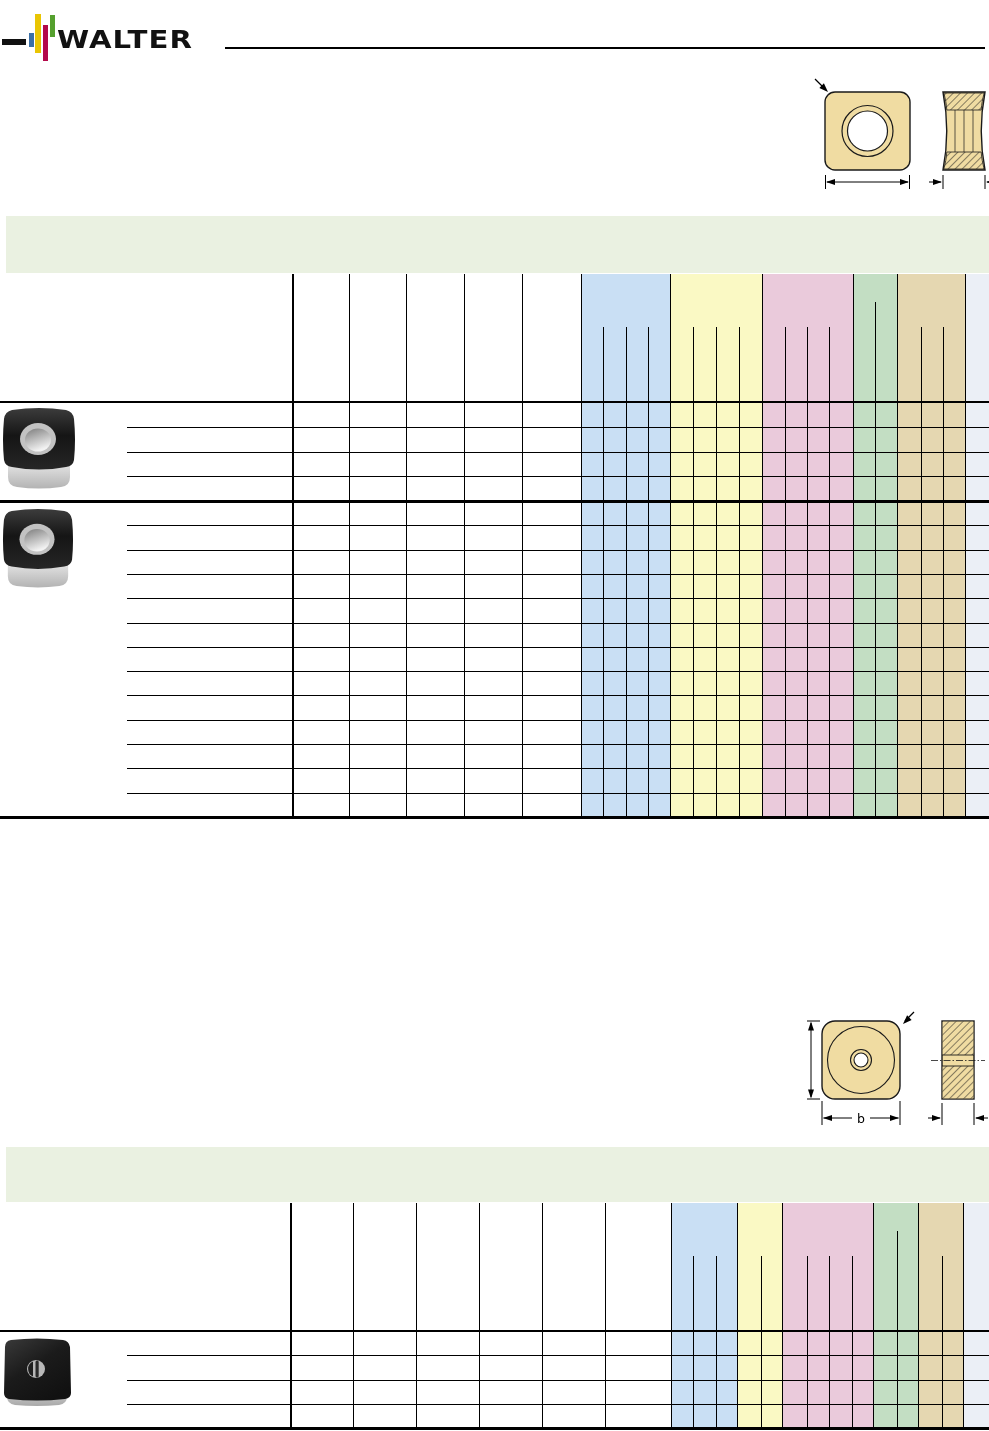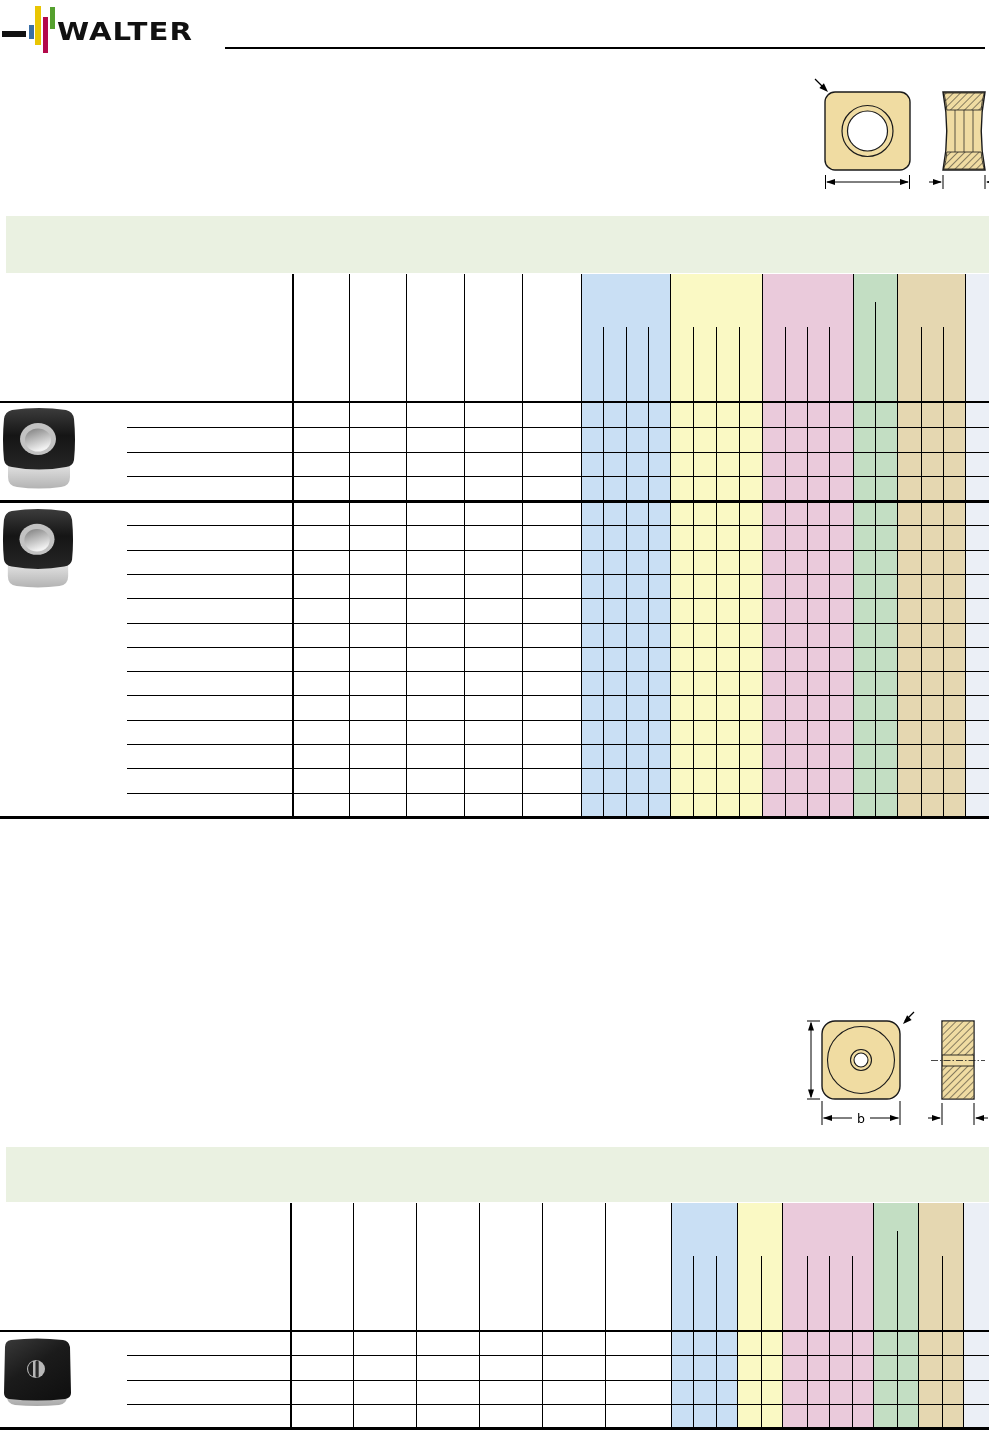--- a/index.html
+++ b/index.html
@@ -12,21 +12,21 @@
   .title-band{position:absolute;background:var(--title-band);}
   .brand{position:absolute;left:57px;top:12px;font-weight:800;font-size:27px;color:#111;
          letter-spacing:1px;transform:scale(1.08,0.95);transform-origin:left top;}
   svg text{font-family:"DejaVu Sans","Liberation Sans",sans-serif;}
 </style>
 </head>
 <body>
 
 <div class="page" id="page">
 
-  <div class="abs" style="left:0;top:4px;width:220px;height:55px;">
+  <div class="abs" style="left:0;top:12px;width:220px;height:55px;">
     <div class="abs" style="left:2px;top:27px;width:24px;height:6px;background:#111;"></div>
     <div class="abs" style="left:29px;top:21px;width:5px;height:14px;background:var(--logo-blue);"></div>
     <div class="abs" style="left:35px;top:2px;width:6px;height:39px;background:var(--logo-yellow);"></div>
     <div class="abs" style="left:43px;top:13px;width:5px;height:36px;background:var(--logo-red);"></div>
     <div class="abs" style="left:50px;top:3px;width:5px;height:22px;background:var(--logo-green);"></div>
     <div class="brand">WALTER</div>
   </div>
 
   <div class="hline" style="left:225px;top:47px;width:760px;height:2px;"></div>
 

